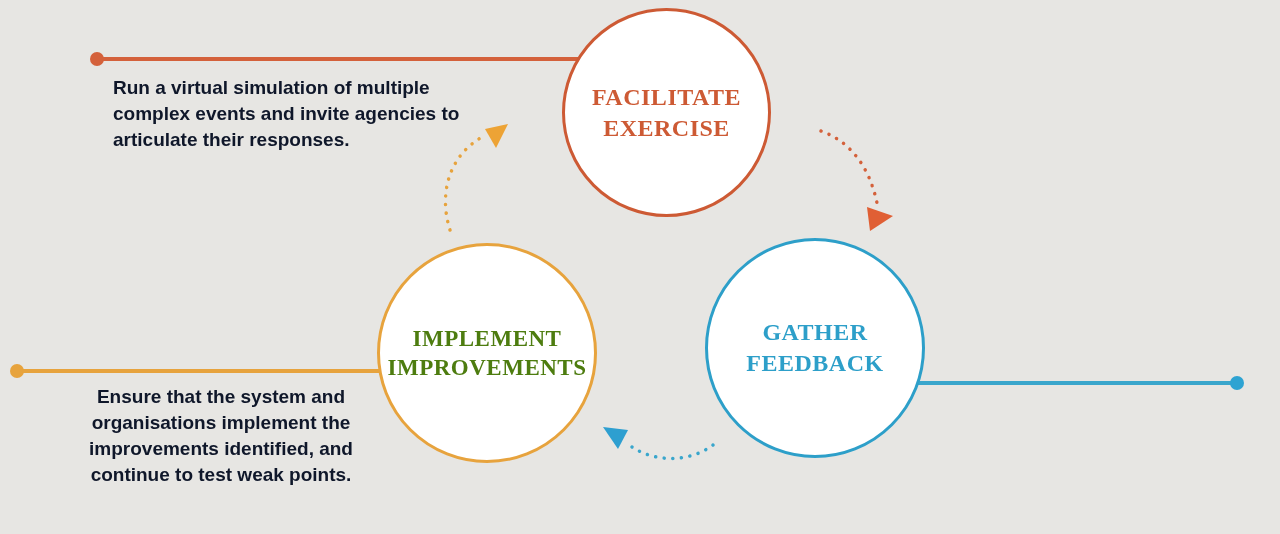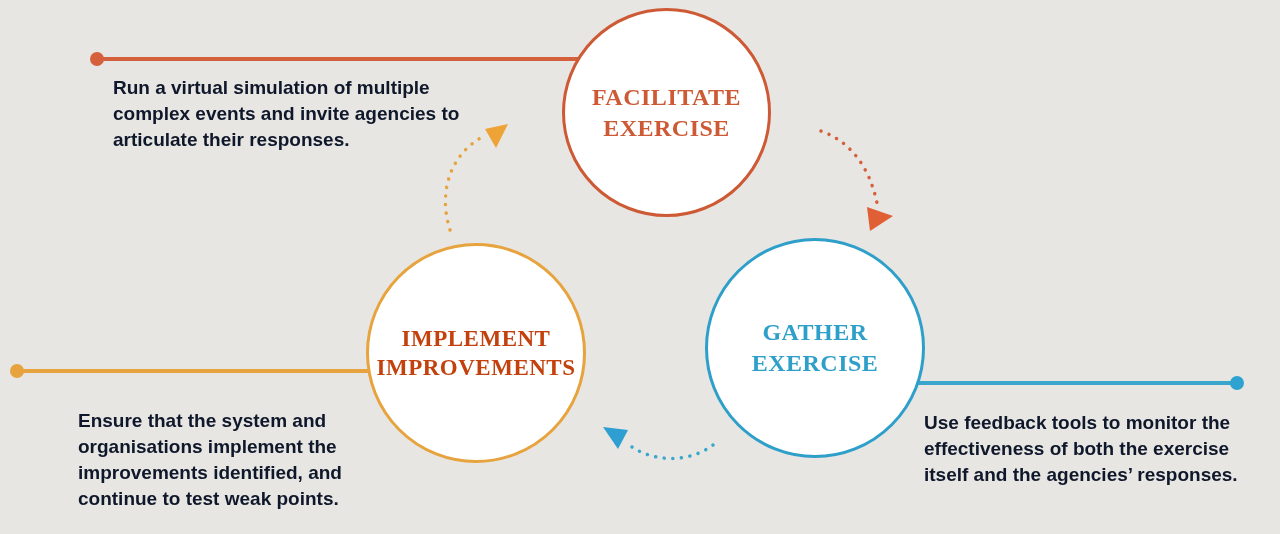--- a/index.html
+++ b/index.html
@@ -36,33 +36,33 @@
   }
   #node-facilitate {
     left: 562px; top: 8px; width: 209px; height: 209px;
     border: 3px solid #cd5a34; color: #cd5a34;
   }
   #node-gather {
     left: 705px; top: 238px; width: 220px; height: 220px;
     border: 3px solid #2d9fc9; color: #2d9fc9;
   }
   #node-implement {
-    left: 366px; top: 243px; width: 220px; height: 220px;
-    border: 3px solid #e7a33d; color: #c2410c;
+    left: 377px; top: 243px; width: 220px; height: 220px;
+    border: 3px solid #e7a33d; color: #4d7c0f;
   }
   #node-implement .label { font-size: 23px; line-height: 29px; }
   .desc {
     position: absolute;
     color: #0f172a;
     font-size: 19px;
     line-height: 26px;
     font-weight: bold;
   }
   #desc-facilitate { left: 113px; top: 75px;  width: 356px; text-align: left; }
-  #desc-implement  { left: 78px;  top: 408px; width: 286px; text-align: left; }
+  #desc-implement  { left: 78px;  top: 384px; width: 286px; text-align: center; }
   #desc-gather     { left: 924px; top: 410px; width: 336px; text-align: left; }
   .arc {
     fill: none;
     stroke-width: 3.5;
     stroke-linecap: round;
     stroke-dasharray: 0.1 8.5;
   }
 </style>
 </head>
 <body>
@@ -102,25 +102,24 @@
     </g>
   </svg>
 
   <div class="node" id="node-facilitate">
     <span class="label">FACILITATE
 EXERCISE</span>
   </div>
 
   <div class="node" id="node-gather">
     <span class="label">GATHER
-EXERCISE</span>
+FEEDBACK</span>
   </div>
 
   <div class="node" id="node-implement">
     <span class="label">IMPLEMENT
 IMPROVEMENTS</span>
   </div>
 
   <div class="desc" id="desc-facilitate">Run a virtual simulation of multiple complex events and invite agencies to articulate their responses.</div>
-  <div class="desc" id="desc-gather">Use feedback tools to monitor the effectiveness of both the exercise itself and the agencies’ responses.</div>
   <div class="desc" id="desc-implement">Ensure that the system and organisations implement the improvements identified, and continue to test weak points.</div>
 
 </div>
 
 </body></html>

